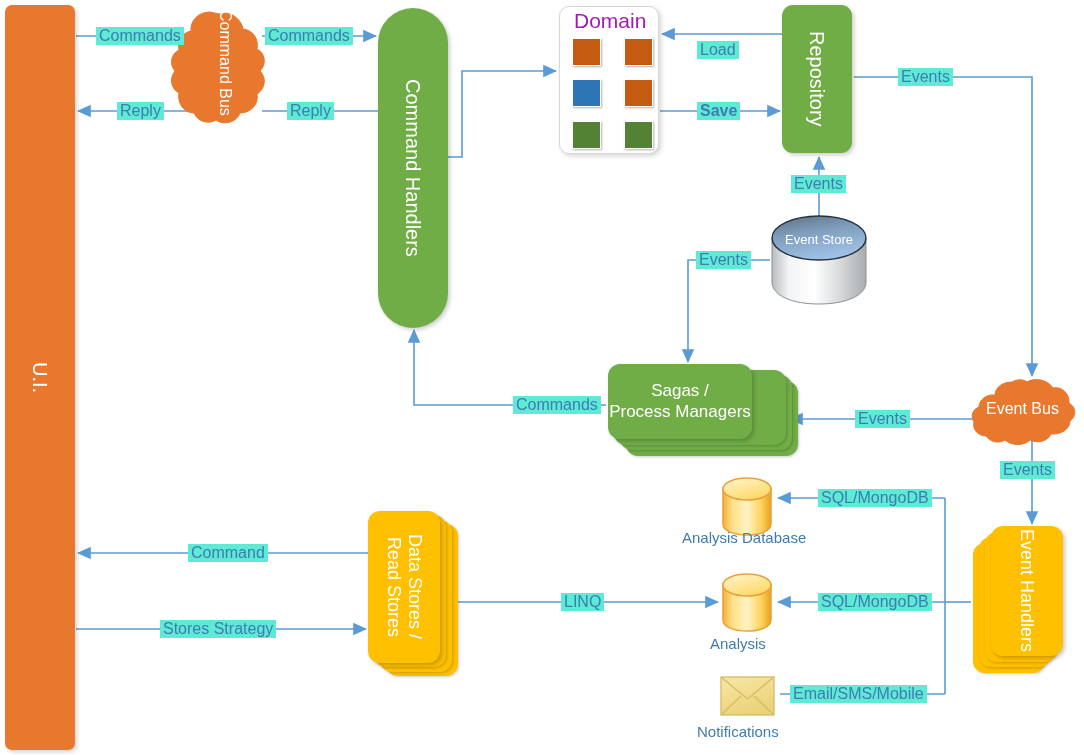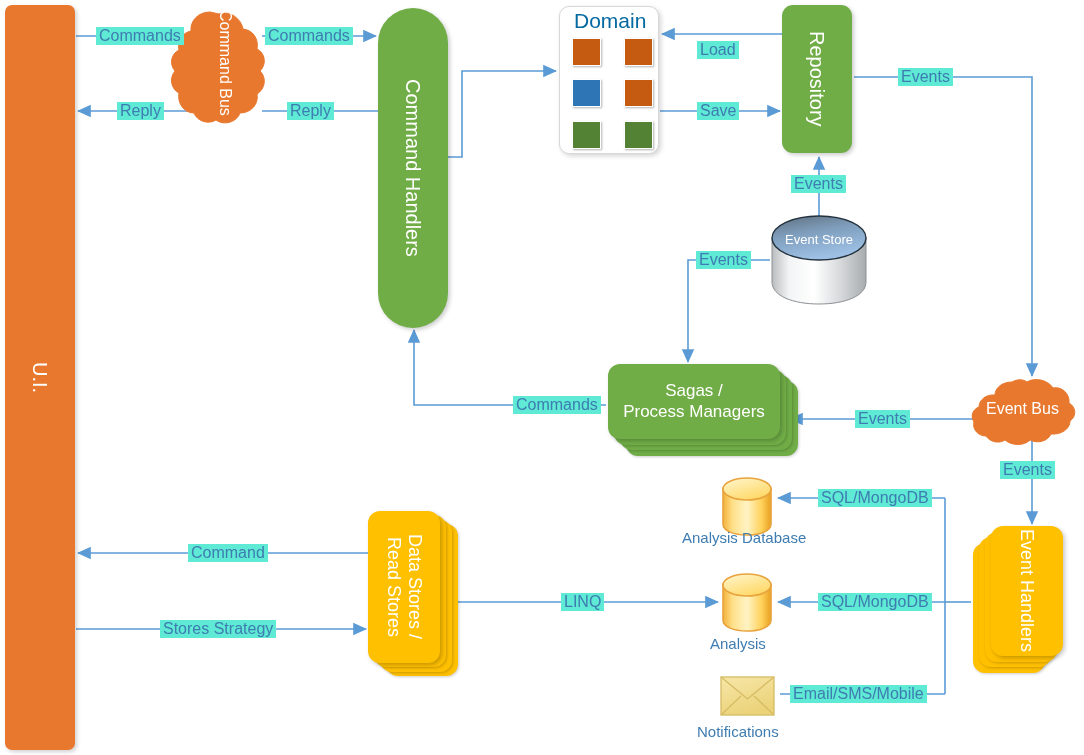--- a/index.html
+++ b/index.html
@@ -77,21 +77,21 @@
     left: 559px; top: 6px; width: 100px; height: 148px;
     background: #ffffff;
     border: 1px solid #d8d8d8;
     border-radius: 10px;
     box-shadow: 2px 2px 5px rgba(0,0,0,0.17);
   }
   #domain-title {
     position: absolute;
     left: 14px; top: 2px;
     font-size: 21px;
-    color: #0369a1;
+    color: #a21caf;
     font-family: "Liberation Sans", sans-serif;
   }
   .dsq {
     position: absolute;
     width: 27px; height: 26px;
     border: 1px solid #ffffff;
     box-shadow: 1px 1px 2px rgba(0,0,0,0.3);
   }
   .dsq-orange { background: #C55A11; }
   .dsq-blue   { background: #2E75B6; }
@@ -113,21 +113,21 @@
     display: flex;
     align-items: center;
     justify-content: center;
     border-radius: 12px;
     color: #ffffff;
     text-align: center;
     box-shadow: 2px 2px 4px rgba(0,0,0,0.22);
   }
 
   #sagas { left: 608px; top: 364px; width: 190px; height: 92px; }
-  #sagas .stack-top { left: 0; top: 0; width: 172px; height: 75px; font-size: 17px; line-height: 1.22; }
+  #sagas .stack-top { left: 0; top: 0; width: 144px; height: 75px; font-size: 17px; line-height: 1.22; }
 
   #data-stores { left: 368px; top: 511px; width: 90px; height: 165px; }
   #data-stores .stack-top { left: 0; top: 0; width: 72px; height: 152px; font-size: 18px; line-height: 1.15; }
 
   #event-handlers { left: 973px; top: 526px; width: 90px; height: 140px; }
   #event-handlers .stack-top { left: 0; top: 0; width: 72px; height: 130px; font-size: 18px; line-height: 1.15; }
   #event-handlers .stack-layer { right: 0; }
 
   
   .cloud-label {
@@ -377,21 +377,21 @@
 
   <div class="caption" id="analysis-db-caption">Analysis Database</div>
   <div class="caption" id="main-db-caption">Analysis</div>
   <div class="caption" id="notifications-caption">Notifications</div>
 
   <div class="edge-label" style="left:96px;  top:27px;">Commands</div>
   <div class="edge-label" style="left:265px; top:27px;">Commands</div>
   <div class="edge-label" style="left:287px; top:102px;">Reply</div>
   <div class="edge-label" style="left:117px; top:102px;">Reply</div>
   <div class="edge-label" style="left:697px; top:25px;margin-top:16px;">Load</div>
-  <div class="edge-label" style="left:697px; top:102px;">Save</div>
+  <div class="edge-label" style="left:697px; top:102px;font-weight:bold;">Save</div>
   <div class="edge-label" style="left:791px; top:175px;">Events</div>
   <div class="edge-label" style="left:898px; top:68px;">Events</div>
   <div class="edge-label" style="left:696px; top:251px;">Events</div>
   <div class="edge-label" style="left:513px; top:396px;">Commands</div>
   <div class="edge-label" style="left:855px; top:410px;">Events</div>
   <div class="edge-label" style="left:1000px; top:461px;">Events</div>
   <div class="edge-label" style="left:818px; top:489px;">SQL/MongoDB</div>
   <div class="edge-label" style="left:818px; top:593px;">SQL/MongoDB</div>
   <div class="edge-label" style="left:790px; top:685px;text-align:right;">Email/SMS/Mobile</div>
   <div class="edge-label" style="left:188px; top:544px;">Command</div>

